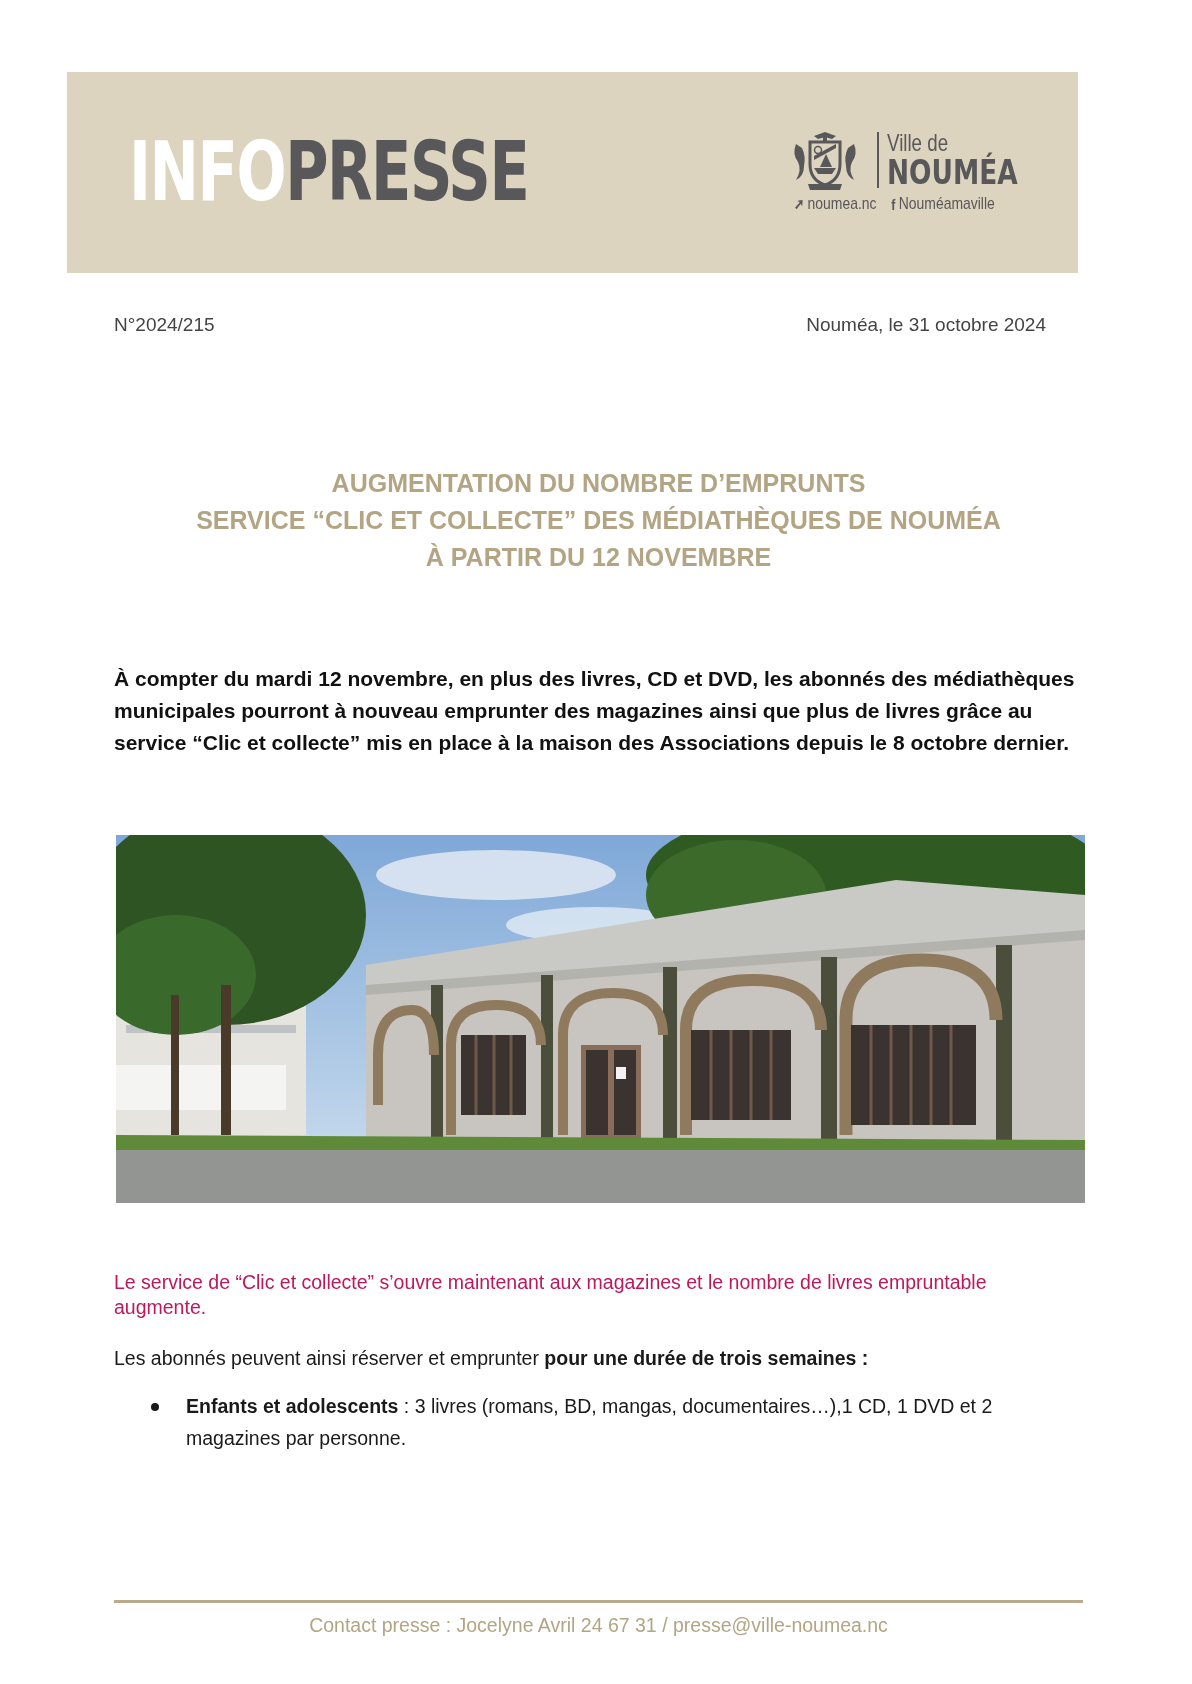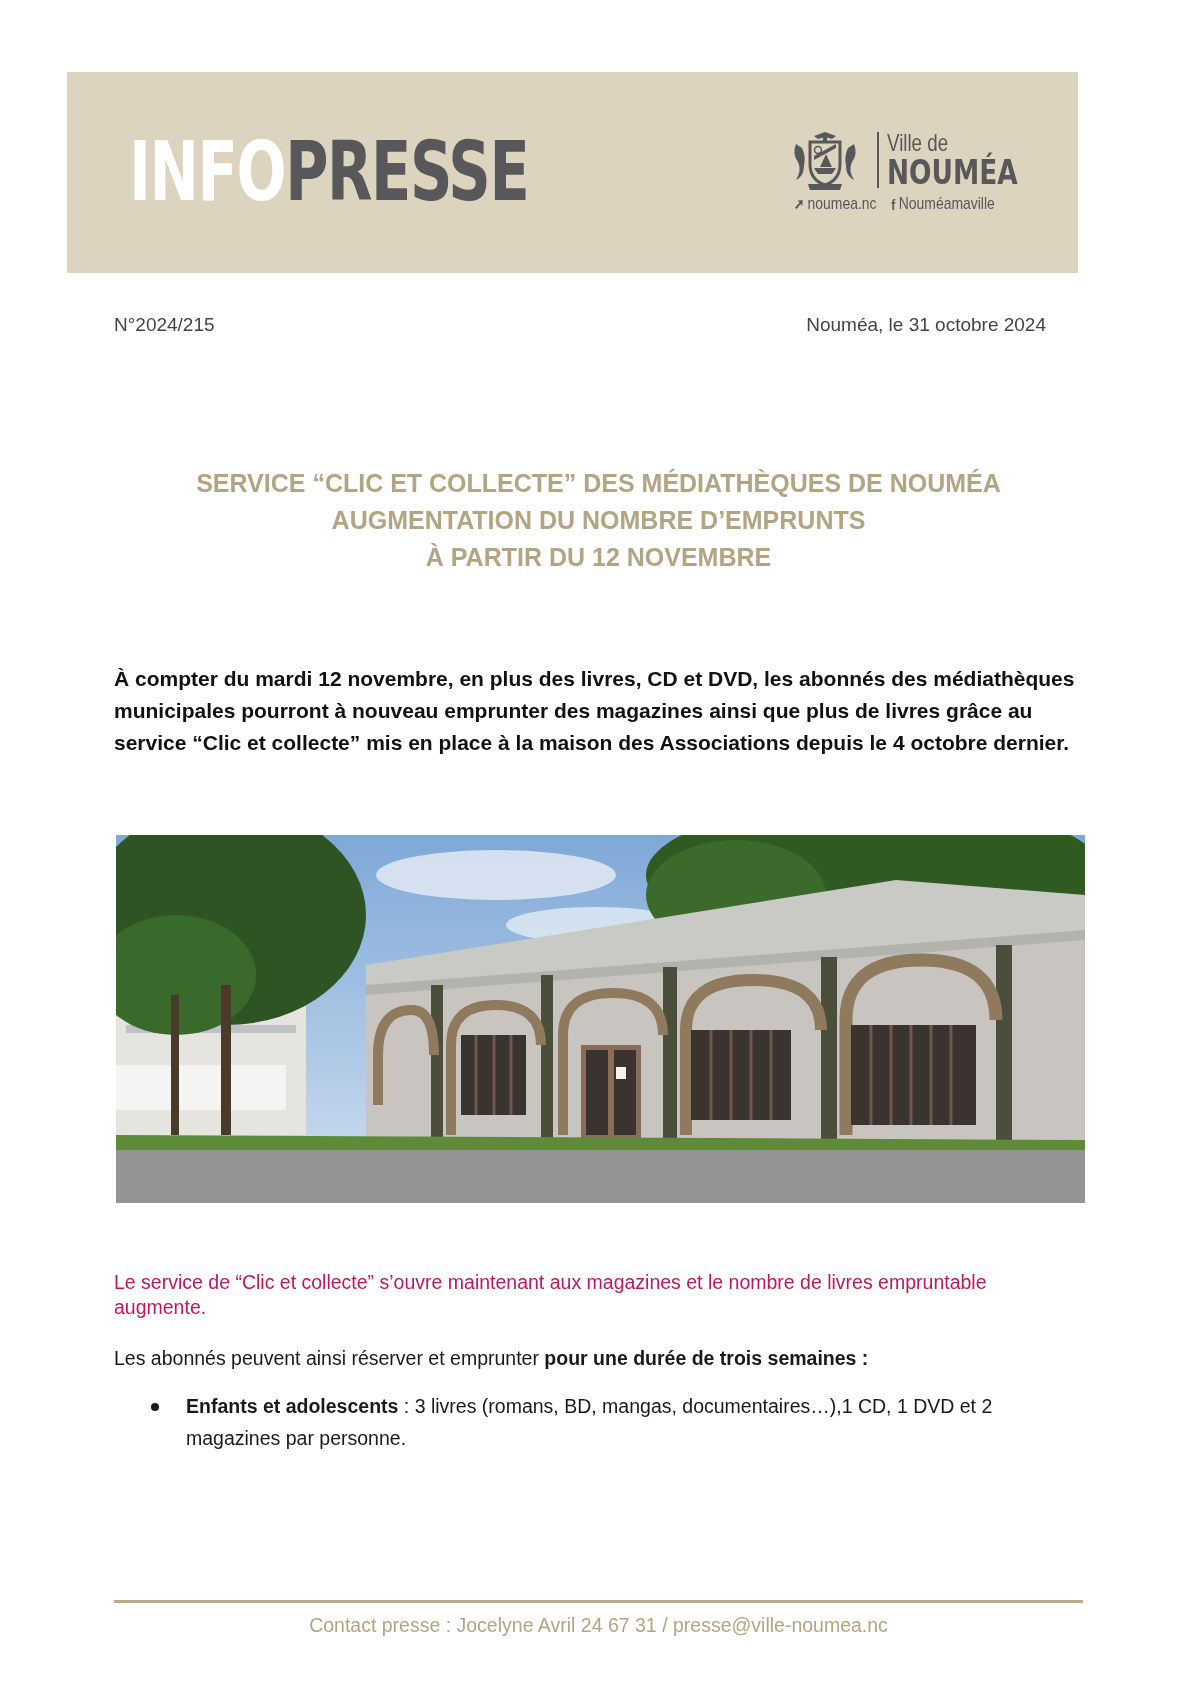--- a/index.html
+++ b/index.html
@@ -129,26 +129,26 @@
       <span class="ico">f</span>
       <span>Nouméamaville</span>
     </div>
   </div>
 </div>
 
 <div class="ref">N°2024/215</div>
 <div class="date">Nouméa, le 31 octobre 2024</div>
 
 <div class="title">
+  <div>AUGMENTATION DU NOMBRE D’EMPRUNTS</div>
   <div>SERVICE “CLIC ET COLLECTE” DES MÉDIATHÈQUES DE NOUMÉA</div>
-  <div>AUGMENTATION DU NOMBRE D’EMPRUNTS</div>
   <div>À PARTIR DU 12 NOVEMBRE</div>
 </div>
 
-<p class="lead">À compter du mardi 12 novembre, en plus des livres, CD et DVD, les abonnés des médiathèques municipales pourront à nouveau emprunter des magazines ainsi que plus de livres grâce au service “Clic et collecte” mis en place à la maison des Associations depuis le 4 octobre dernier.</p>
+<p class="lead">À compter du mardi 12 novembre, en plus des livres, CD et DVD, les abonnés des médiathèques municipales pourront à nouveau emprunter des magazines ainsi que plus de livres grâce au service “Clic et collecte” mis en place à la maison des Associations depuis le 8 octobre dernier.</p>
 
 <div class="photo">
   <svg width="969" height="368" viewBox="0 0 969 368" preserveAspectRatio="none">
     <defs>
       <linearGradient id="sky" x1="0" y1="0" x2="0" y2="1">
         <stop offset="0" stop-color="#7fa8d8"></stop>
         <stop offset="1" stop-color="#cfe0ef"></stop>
       </linearGradient>
     </defs>
     <rect x="0" y="0" width="969" height="368" fill="url(#sky)"></rect>

